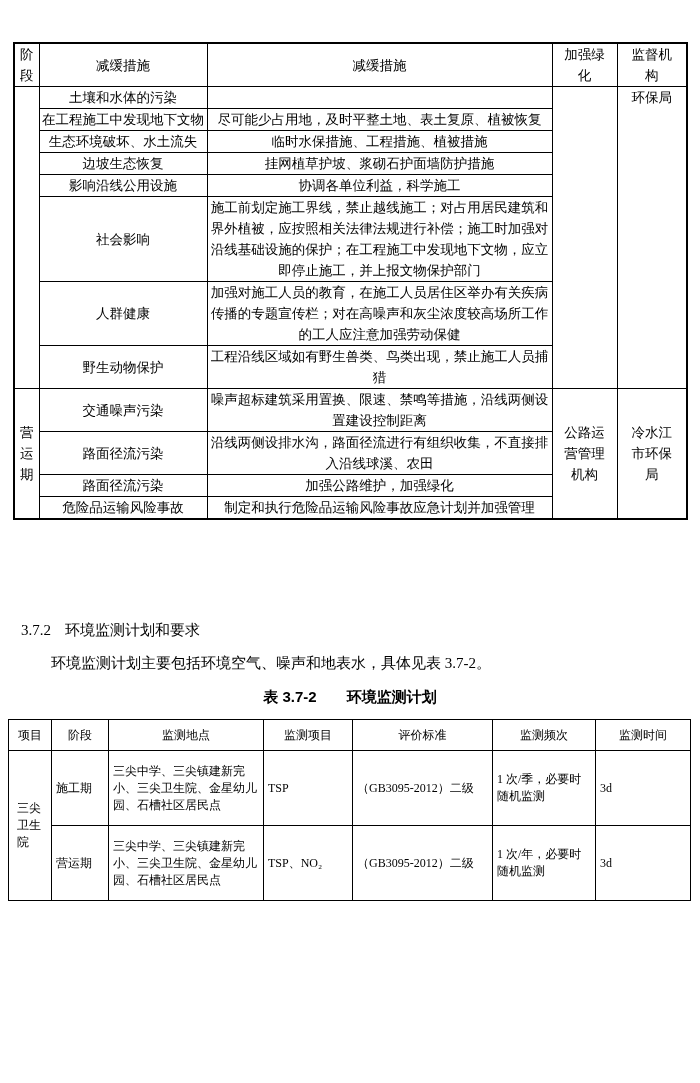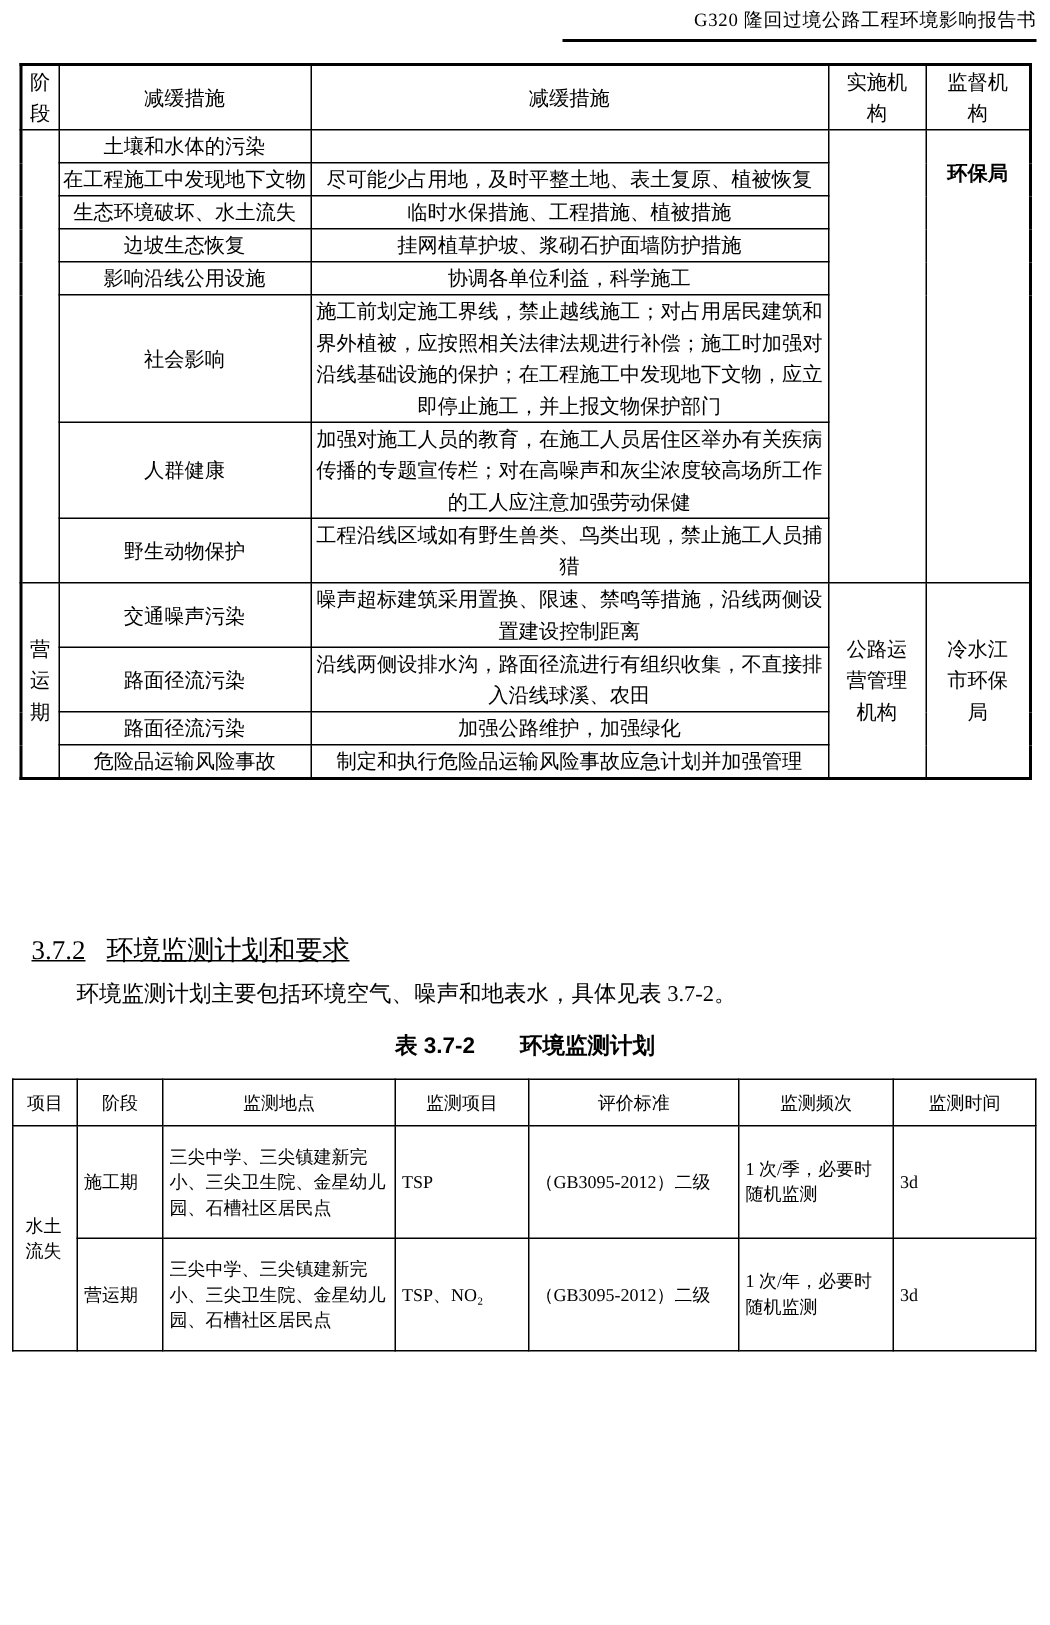--- a/index.html
+++ b/index.html
@@ -24,24 +24,24 @@
     border-collapse:collapse; table-layout:fixed;
     font-size:13.5px; border:2px solid #000;
   }
   .t1 th, .t1 td {
     border:1px solid #000; padding:0 2px;
     text-align:center; vertical-align:middle;
     line-height:21px; font-weight:normal; word-break:break-all;
   }
   .t1 .narrowpad { padding:0 10px; }
   .t1 .stagecell  { padding:0; }
-  .t1 .superv-top { vertical-align:top; padding-top:18px;font-weight:bold; }
-
-  
-  .sec-heading { position:absolute; top:621px; left:21px; font-size:18px;text-decoration:underline; }
+  .t1 .superv-top { vertical-align:top; padding-top:0; }
+
+  
+  .sec-heading { position:absolute; top:621px; left:21px; font-size:15px; }
   .sec-heading .hnum { margin-right:14px; }
   .sec-para {
     position:absolute; top:651px; left:21px; right:21px;
     font-size:15px; line-height:24px; text-indent:2em;
   }
   .tbl-caption {
     position:absolute; top:688px; left:0; width:100%;
     text-align:center; font-size:15px; font-weight:bold;
     font-family:"Liberation Sans","DejaVu Sans",sans-serif;
   }
@@ -65,38 +65,35 @@
   .page-footer {
     position:absolute; top:1046px; left:0; width:100%;
     text-align:center; font-size:12.5px;
   }
 </style>
 </head>
 <body>
 
 <div class="page">
 
-  <div class="doc-header">
-    <span class="hdr-text">G320 隆回过境公路工程环境影响报告书</span>
-  </div>
 
   <table class="t1">
     <colgroup>
       <col style="width:25px">
         <col style="width:168px">
         <col style="width:345px">
       <col style="width:65px">
         <col style="width:70px">
     </colgroup>
     <tbody>
       <tr>
         <th class="stagecell">阶段</th>
         <th>减缓措施</th>
         <th>减缓措施</th>
-        <th class="narrowpad">实施机构</th>
+        <th class="narrowpad">加强绿化</th>
         <th class="narrowpad">监督机构</th>
       </tr>
 
       <tr>
         <td class="stagecell" rowspan="8"></td>
         <td>土壤和水体的污染</td>
         <td></td>
         <td class="narrowpad" rowspan="8"></td>
         <td class="narrowpad superv-top" rowspan="8">环保局</td>
       </tr>
@@ -175,21 +172,21 @@
       <tr>
         <th>项目</th>
         <th>阶段</th>
         <th>监测地点</th>
         <th>监测项目</th>
         <th>评价标准</th>
         <th>监测频次</th>
         <th>监测时间</th>
       </tr>
       <tr>
-        <td class="projcell" rowspan="2">水土流失</td>
+        <td class="projcell" rowspan="2">三尖卫生院</td>
         <td>施工期</td>
         <td>三尖中学、三尖镇建新完小、三尖卫生院、金星幼儿园、石槽社区居民点</td>
         <td>TSP</td>
         <td>（GB3095-2012）二级</td>
         <td>1 次/季，必要时随机监测</td>
         <td>3d</td>
       </tr>
       <tr>
         <td>营运期</td>
         <td>三尖中学、三尖镇建新完小、三尖卫生院、金星幼儿园、石槽社区居民点</td>

